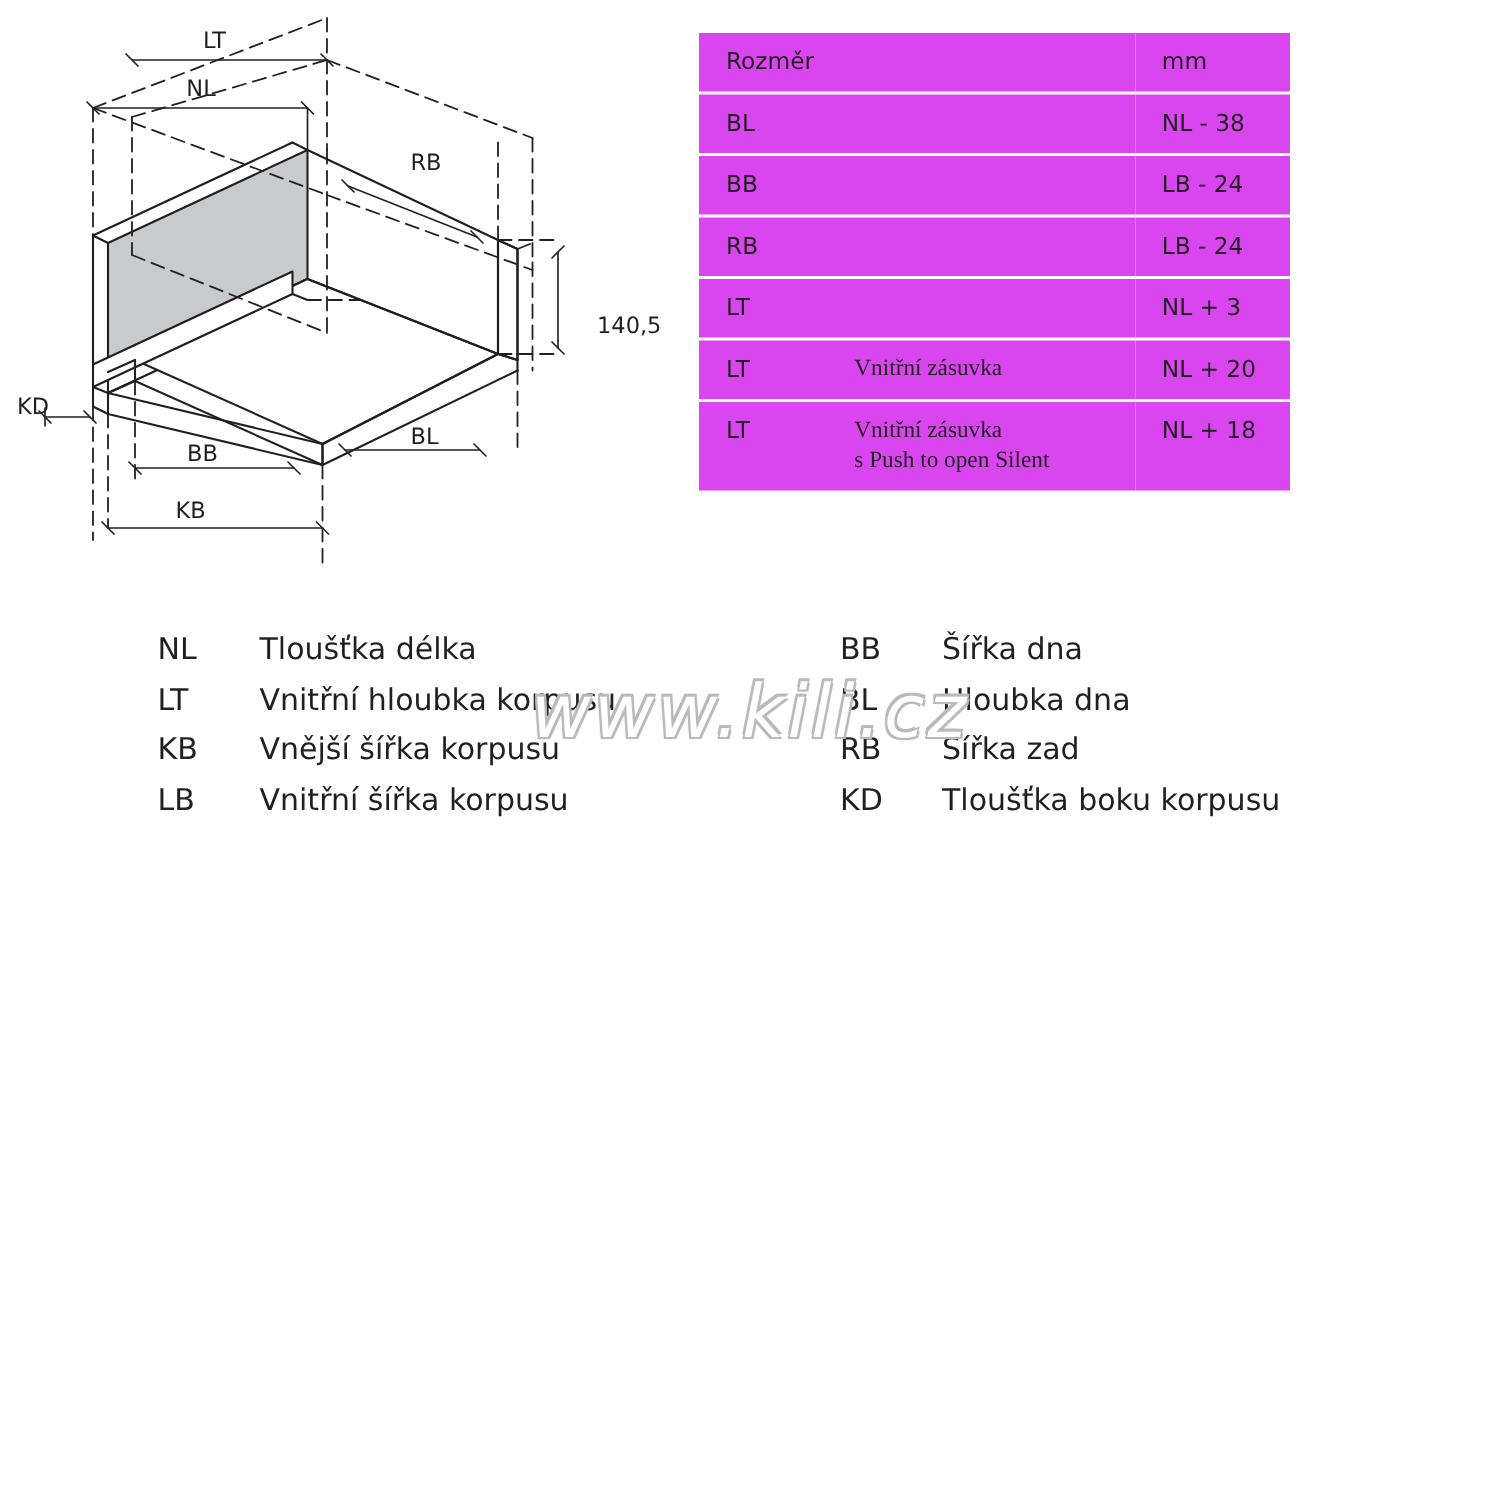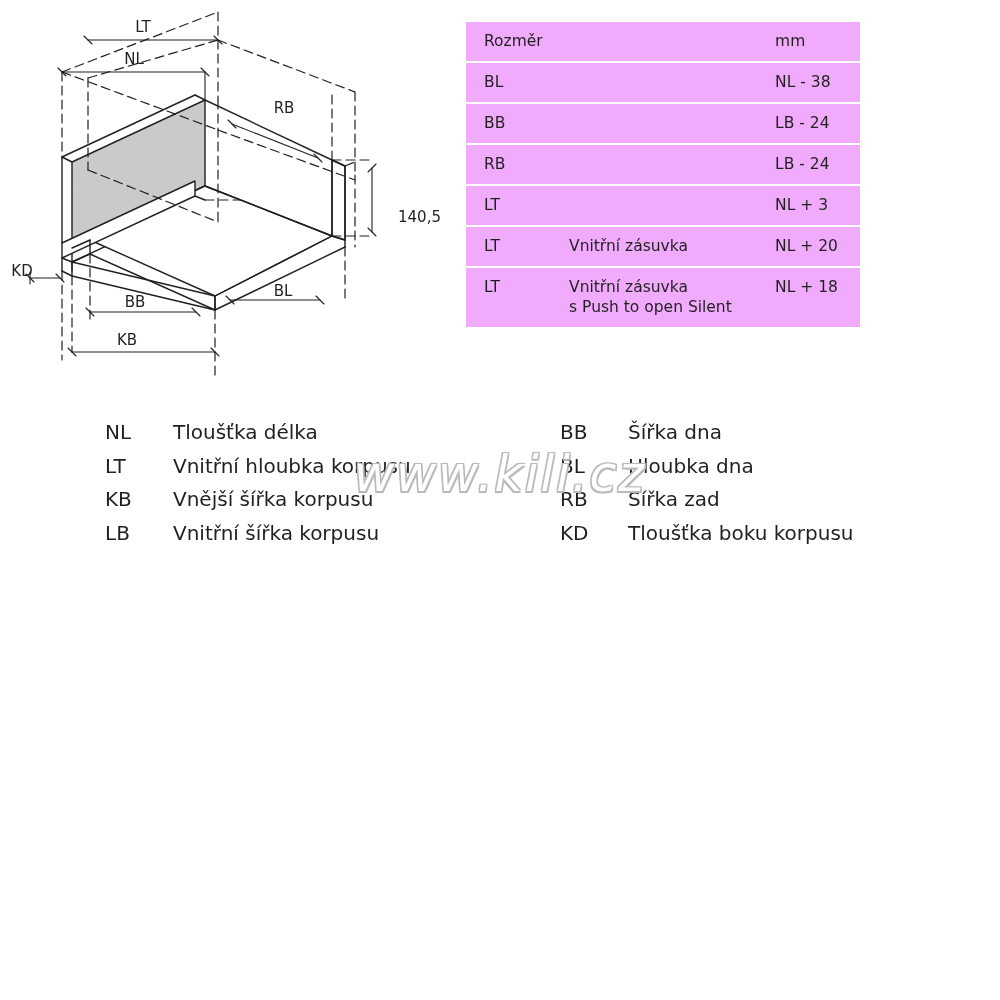--- a/index.html
+++ b/index.html
@@ -28,32 +28,32 @@
   
   #dim-table {
     position: absolute;
     left: 466px;
     top: 22px;
     width: 394px;
     border-collapse: collapse;
     font-size: 15.5px;
   }
   #dim-table td {
-    background: #f0abfc;
+    background: #d946ef;
     border-bottom: 2px solid #ffffff;
     padding: 9px 0 9px 18px;
     vertical-align: top;
     line-height: 1.35;
     white-space: pre-line;
   }
   #dim-table tr.head td {
     font-weight: normal;
   }
   #dim-table td.c-code { width: 78px; }
-  #dim-table td.c-note { width: 218px; }
+  #dim-table td.c-note { width: 218px; font-family: Liberation Serif, serif; }
   #dim-table td.c-val  { width: 98px; }
 
   
   #legend {
     position: absolute;
     left: 0;
     top: 420px;
     width: 1000px;
     height: 160px;
   }

